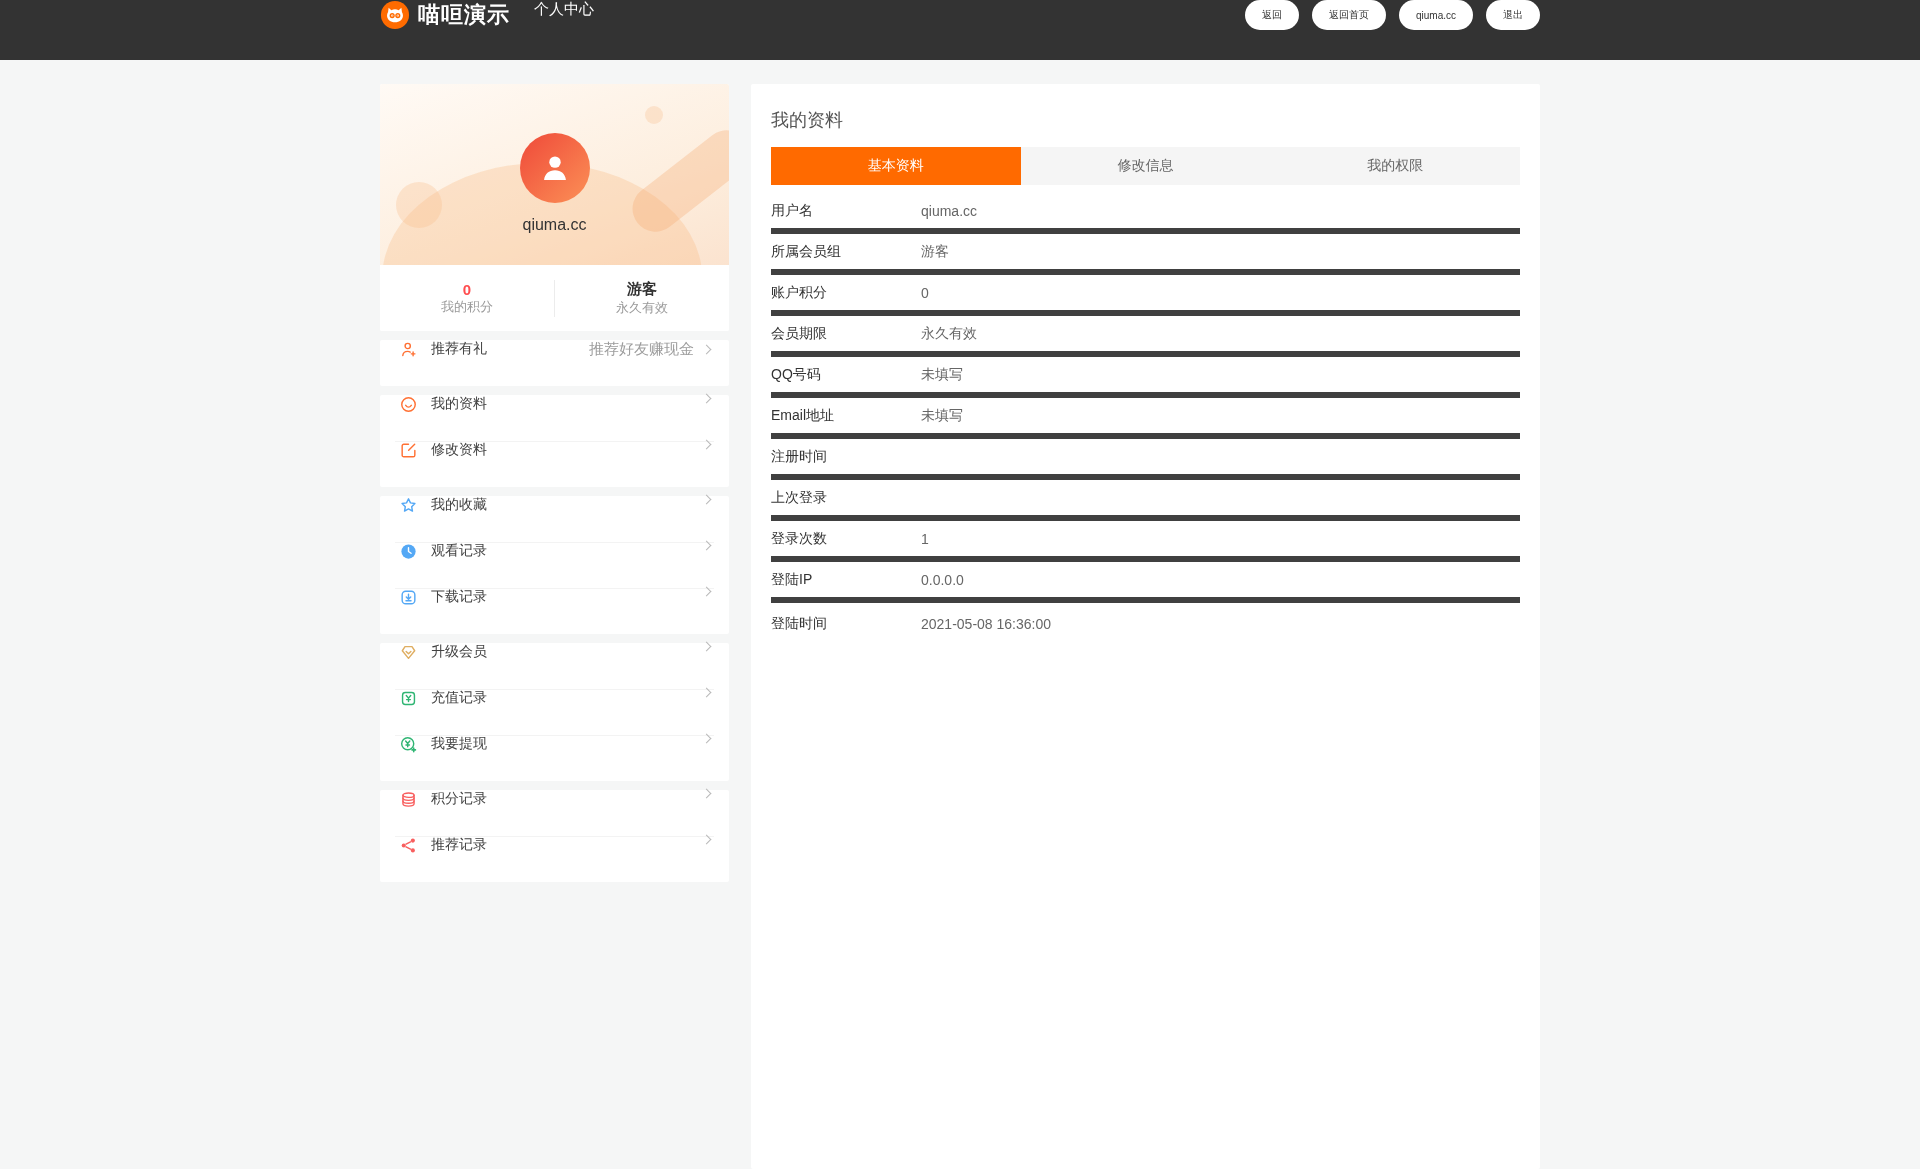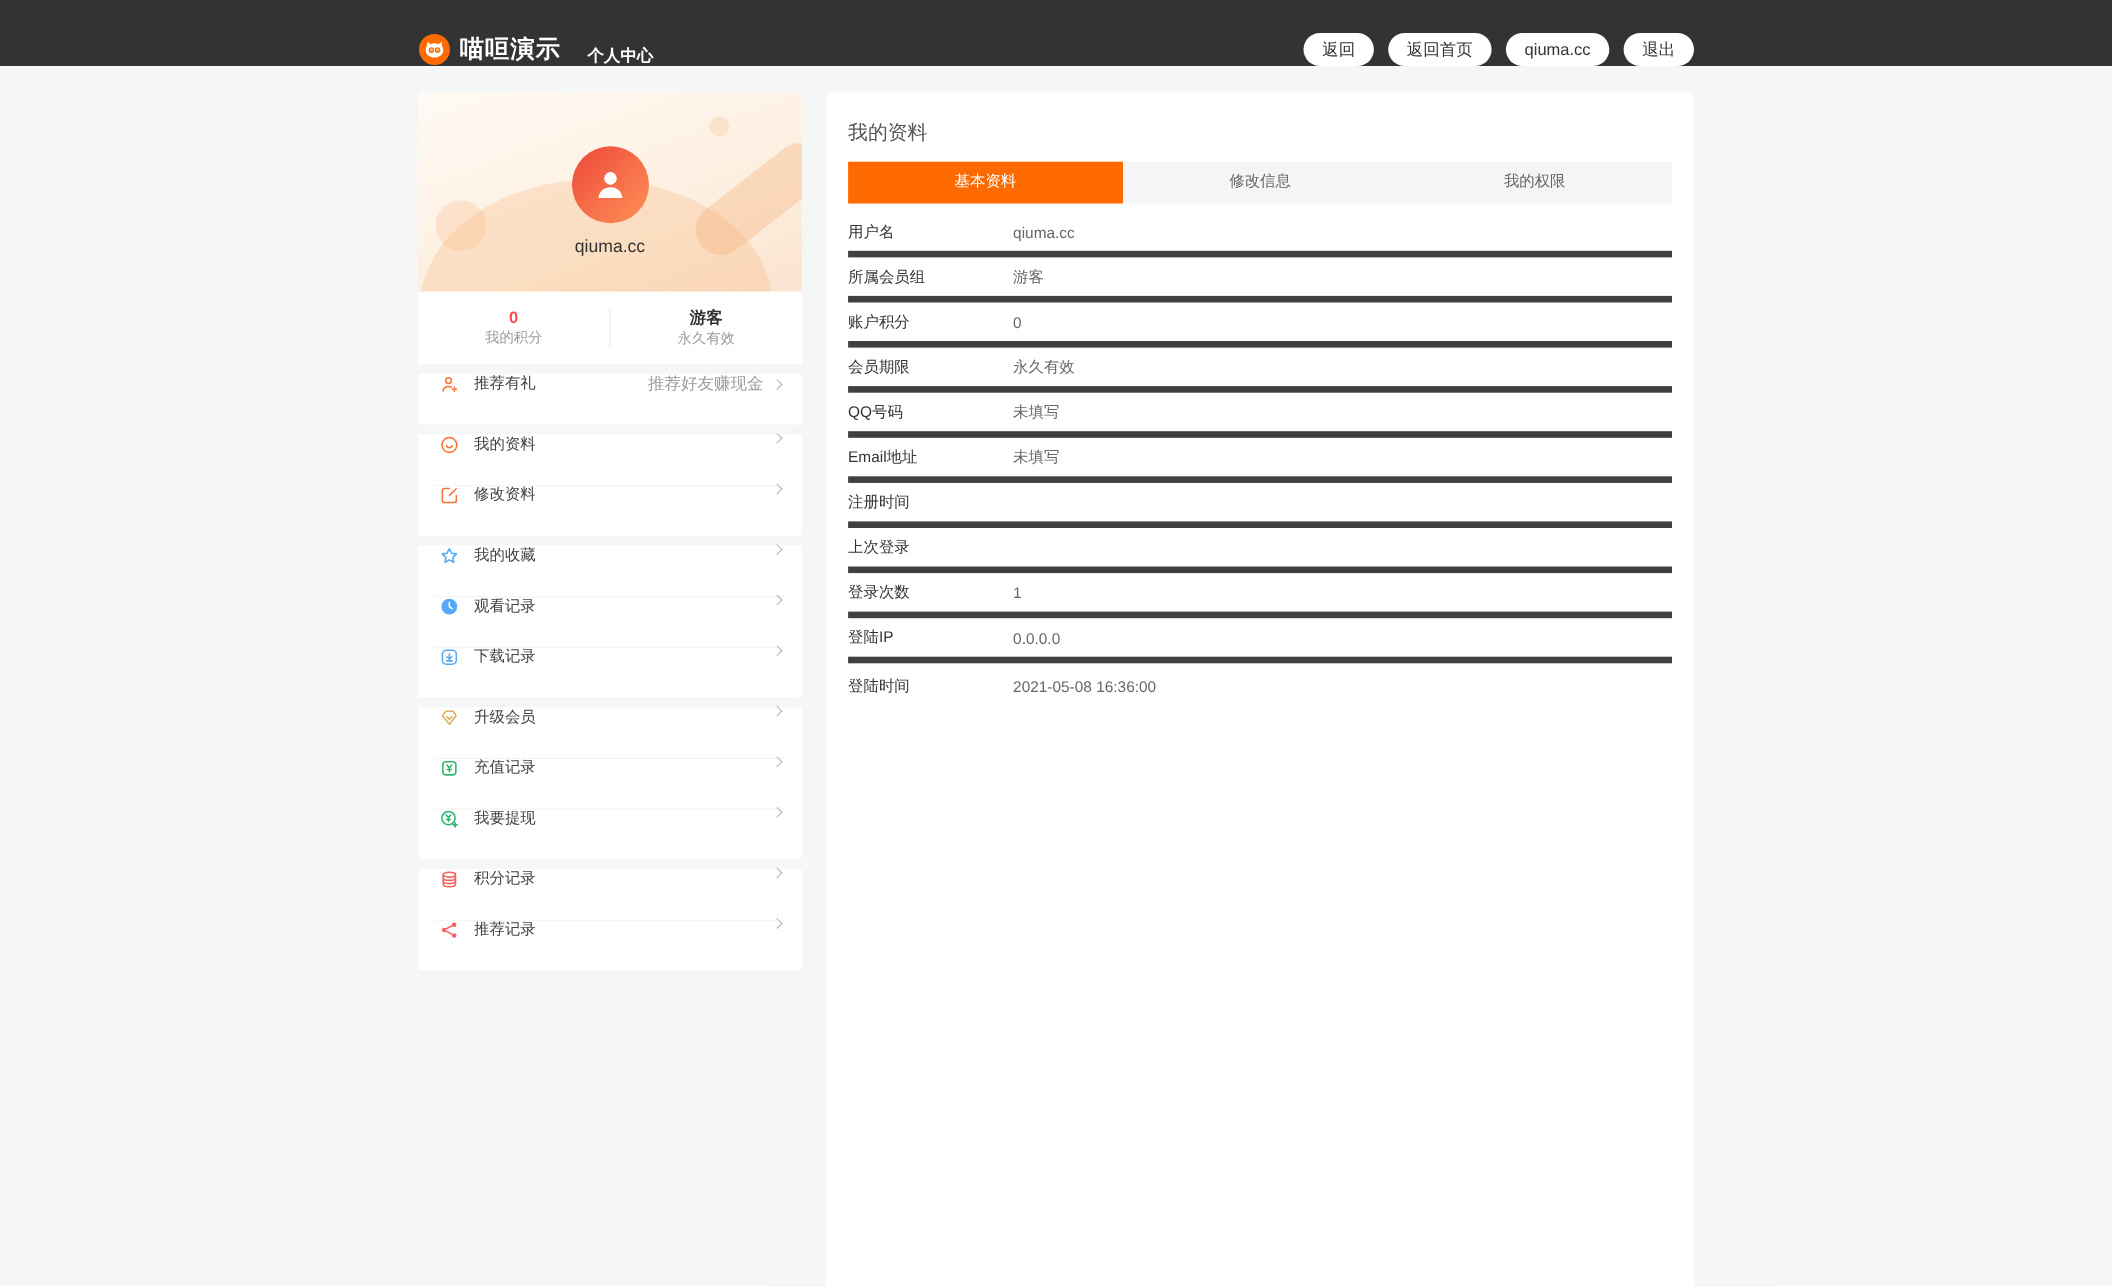--- a/index.html
+++ b/index.html
@@ -5,29 +5,29 @@
   * { box-sizing: border-box; margin: 0; padding: 0; }
   html, body { width: 1920px; height: 1169px; }
   body {
     font-family: "Liberation Sans", "DejaVu Sans", sans-serif;
     background: #f5f6f6;
     overflow: hidden;
     color: #333;
   }
   
   .navbar { height: 60px; background: #333333; }
-  .nav-inner { width: 1160px; height: 100%; margin: 0 auto; display: flex; align-items: flex-end; }
+  .nav-inner { width: 1160px; height: 100%; margin: 0 auto; display: flex; align-items: flex-start; }
   .brand { display: flex; align-items: center; gap: 8px; cursor: pointer; }
   .brand-text { color: #fff; font-size: 22px; font-weight: bold; letter-spacing: 1px; }
-  .nav-link { margin-left: 24px; color: #fff; font-size: 15px; cursor: pointer; font-weight: bold; }
+  .nav-link { margin-left: 24px; color: #fff; font-size: 15px; cursor: pointer; }
   .nav-spacer { flex: 1; }
   .nav-btns { display: flex; gap: 13px; }
   .pill-btn {
     background: #ffffff; border: none; border-radius: 16px; height: 30px;
-    padding: 0 17px; font-size: 15px; color: #333; cursor: pointer;
+    padding: 0 17px; font-size: 10px; color: #333; cursor: pointer;
     font-family: inherit; white-space: nowrap;
   }
   
   .layout { width: 1160px; margin: 24px auto 0; display: flex; gap: 22px; align-items: flex-start; }
   .sidebar { width: 349px; flex: none; }
   
   .profile-card { background: #fff; border-radius: 2px; overflow: hidden; }
   .p-top {
     height: 181px; position: relative; overflow: hidden;
     background: linear-gradient(160deg, #fffaf5 0%, #fdeede 65%, #fbe3cf 100%);

